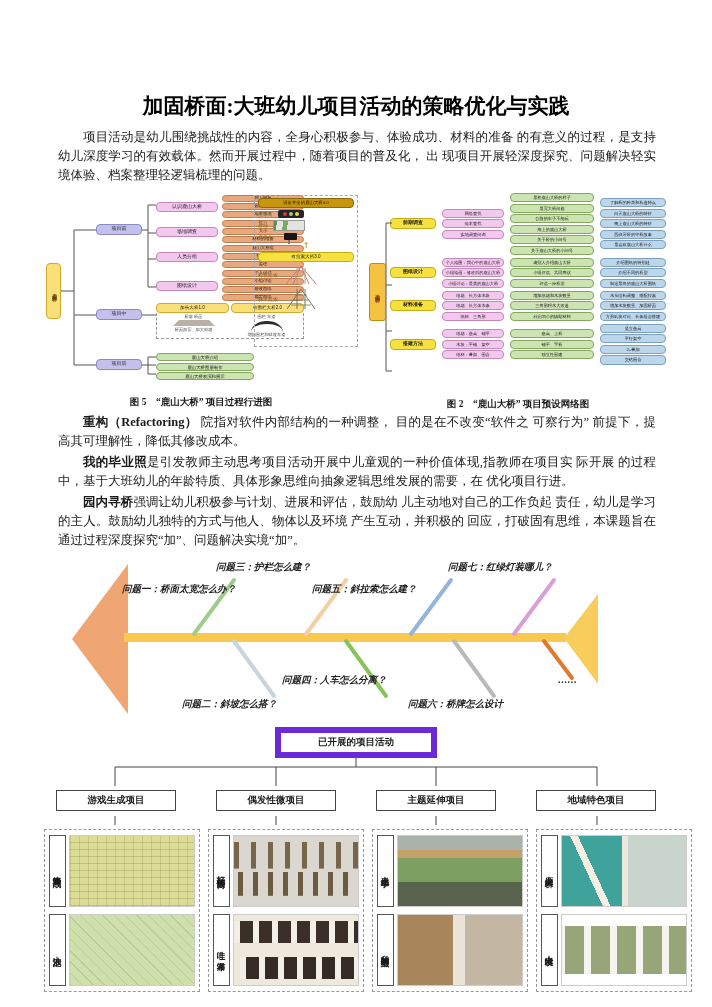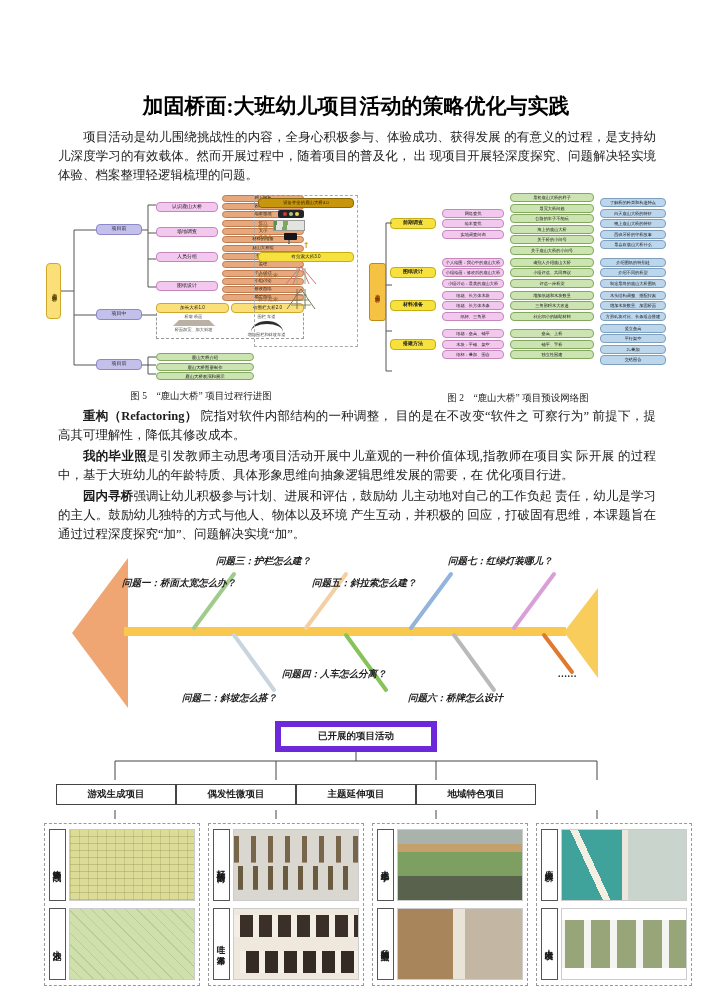--- a/index.html
+++ b/index.html
@@ -6,21 +6,21 @@
   body{width:712px;height:1007px;overflow:hidden;background:#ffffff;
        font-family:"Liberation Serif","DejaVu Serif",serif;color:#1a1a1a;}
   .page{padding:0 44px;}
   .title{margin:92px 0 8px;text-align:center;font-size:21px;font-weight:bold;color:#000;}
   .para{font-size:12.5px;line-height:1.52;text-align:justify;margin:0 12px 2px 14px;text-indent:2em;}
   .para b{font-weight:bold;}
 
   
   .figures{display:flex;gap:10px;margin:8px 0 2px;}
   .figbox{flex:none;}
-  .fig-caption{text-align:center;font-weight:normal;font-size:9.5px;margin-top:3px;}
+  .fig-caption{text-align:center;font-weight:bold;font-size:9.5px;margin-top:9px;}
 
   .node{border-radius:4px;border:1px solid #999;font-size:5px;line-height:1.15;text-align:center;
         padding:1px 2px;box-sizing:border-box;overflow:hidden;}
   .nowrap{white-space:nowrap;text-overflow:ellipsis;}
   .n-purple{background:#c3c0ec;border-color:#8d89c9;}
   .n-pink{background:#f2c8ee;border-color:#c687bd;}
   .n-orange{background:#e8a87e;border-color:#bf7a4e;}
   .n-yellow{background:#fbe07a;border-color:#cfa92c;}
   .n-gold{background:#c8960c;border-color:#8a6708;color:#2e2200;}
   .n-green{background:#cce3b2;border-color:#82a85d;}
@@ -78,21 +78,21 @@
 
   
   .fishbone{width:580px;margin:6px auto 0;font-style:italic;}
   .fishbone text{font-size:9.5px;font-weight:bold;fill:#222;
                  font-family:"Liberation Serif","DejaVu Serif",serif;}
 
   
   .tree{width:600px;margin:2px auto 0;font-family:"Liberation Serif",serif;}
   .tree-root{width:150px;margin:0 auto;border:6px solid #6d28d9;text-align:center;font-size:9.5px;
              font-weight:bold;padding:3px 0;background:#fff;}
-  .tree-cats{display:flex;}
+  .tree-cats{display:flex;justify-content:space-between;}
   .tree-cat{width:118px;border:1px solid #444;text-align:center;font-size:9.5px;font-weight:bold;
             padding:3px 0;background:#fff;}
 
   
   .photos{width:648px;margin:0 auto;display:flex;gap:8px;}
   .pcol{flex:1;border:1.5px dashed #999;padding:5px 4px;display:flex;flex-direction:column;gap:7px;box-sizing:border-box;}
   .pcell{display:flex;gap:3px;height:72px;}
   .plabel{width:15px;border:1px solid #555;display:flex;align-items:center;justify-content:center;
           writing-mode:vertical-rl;text-orientation:upright;font-size:8.5px;font-weight:bold;
           letter-spacing:1px;background:#fff;flex:none;}
@@ -112,21 +112,21 @@
   .img-volcano{background:linear-gradient(#ffffff 0 16%,transparent 16% 84%,#ffffff 84%),
                 repeating-linear-gradient(90deg,transparent 0 3px,#97a578 3px 22px,transparent 22px 26px),#f4f4f0;}
 </style>
 </head>
 <body>
 
 <div class="page">
 
   <div class="title">加固桥面:大班幼儿项目活动的策略优化与实践</div>
 
-  <p class="para">项目活动是幼儿围绕挑战性的内容，全身心积极参与、体验成功、获得发展 的有意义的过程，是支持幼儿深度学习的有效载体。然而开展过程中，随着项目的普及化， 出 现项目开展轻深度探究、问题解决轻实境体验、档案整理轻逻辑梳理的问题。</p>
+  <p class="para">项目活动是幼儿围绕挑战性的内容，全身心积极参与、体验成功、材料的准备 的有意义的过程，是支持幼儿深度学习的有效载体。然而开展过程中，随着项目的普及化， 出 现项目开展轻深度探究、问题解决轻实境体验、档案整理轻逻辑梳理的问题。</p>
 
   <div class="figures">
 
     <div class="figbox">
       <div class="f5">
         <svg class="f5-lines" width="314" height="194">
           <path d="M17,98 H30 M30,37 V172 M30,37 H52 M30,122 H52 M30,172 H52
                    M98,37 H104 M104,12 V94 M104,12 H112 M104,40 H112 M104,66 H112 M104,94 H112
                    M98,122 H112 M98,172 H104 M104,164 V181 M104,164 H112 M104,172 H112 M104,181 H112" stroke="#555" stroke-width="1" fill="none"></path>
         </svg>

